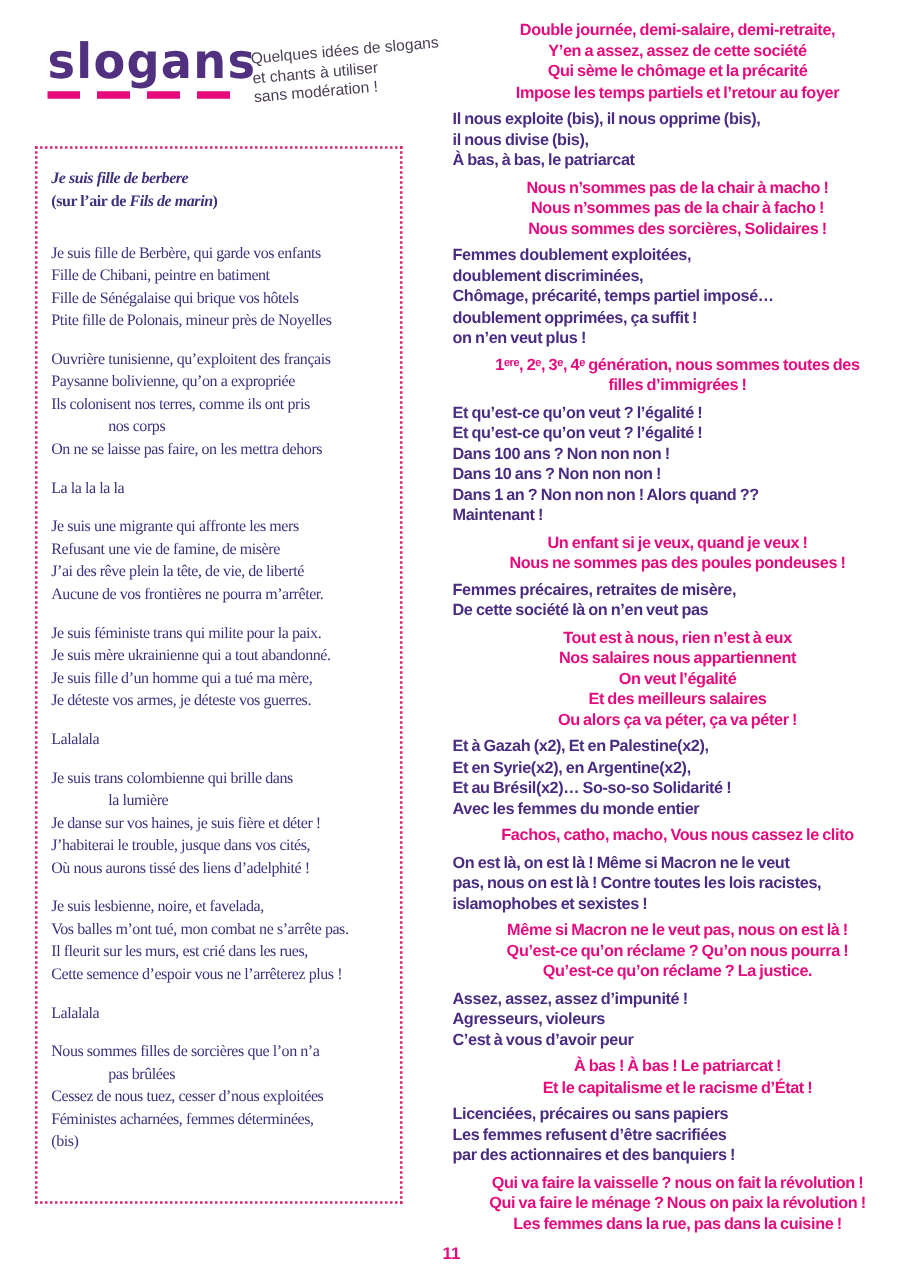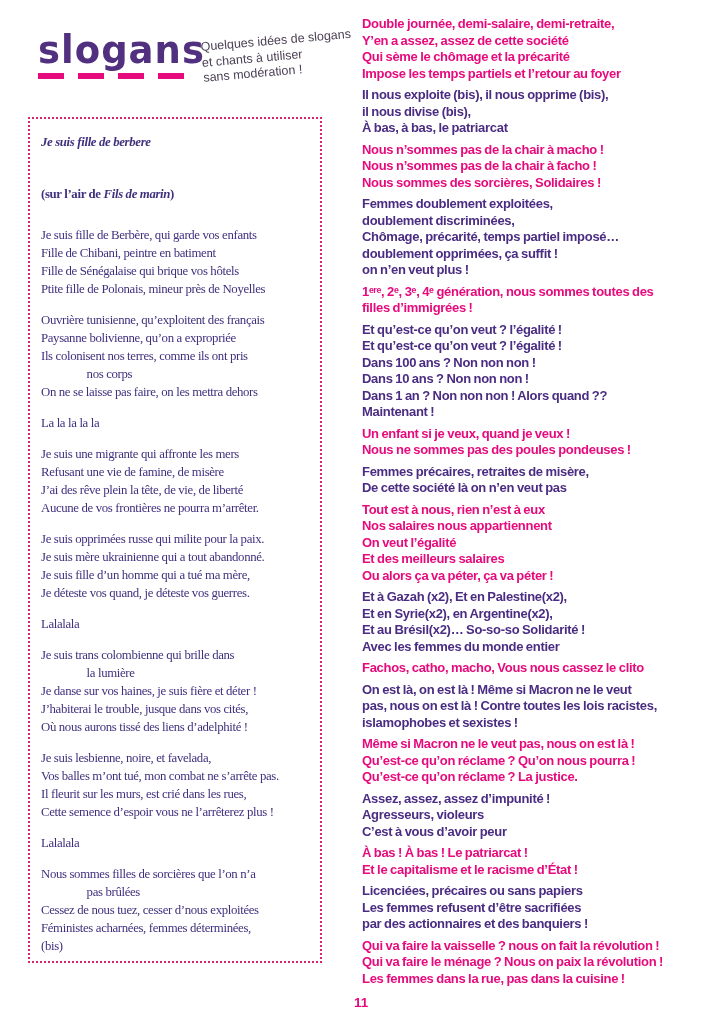--- a/index.html
+++ b/index.html
@@ -29,31 +29,31 @@
   #poem-box{
     position:absolute;left:28px;top:117px;width:294px;height:846px;
     box-sizing:border-box;border:2px dotted var(--border-pink);
     padding:14px 6px 8px 11px;
     color:var(--poem-purple);font-family:"Liberation Serif",serif;
     font-size:12.8px;letter-spacing:-0.35px;
   }
   .poem-line{white-space:pre;line-height:18px;}
   .poem-title-wrap{margin-bottom:22px;}
   .poem-title{font-weight:bold;font-style:italic;line-height:19px;white-space:pre;}
-  .poem-subtitle{font-weight:bold;line-height:19px;white-space:pre;margin-top:33px;}
+  .poem-subtitle{font-weight:bold;line-height:19px;white-space:pre;}
   .poem-subtitle .it{font-style:italic;}
   .stanza{margin-bottom:13px;}
   .stanza:last-child{margin-bottom:0;}
   
   #slogans-col{position:absolute;left:362px;top:16px;width:360px;}
   .slogan{
     margin-bottom:5px;font-weight:bold;font-size:13px;line-height:16.5px;
     letter-spacing:-0.3px;word-spacing:-0.6px;
   }
-  .slogan.pink{color:var(--pink);}
+  .slogan.pink{color:var(--pink);text-align:center;}
   .slogan.purple{color:var(--purple);}
   .slogan-line{white-space:pre;}
   
   #page-number{
     position:absolute;left:354px;top:995px;color:var(--pink);
     font-weight:bold;font-size:13.5px;
   }
 </style>
 </head>
 <body style="--pink: #E60A7D; --purple: #4A2C82; --poem-purple: #41307E; --logo-purple: #50307F; --border-pink: #D8256F; --tagline-color: #4A3F54;">
@@ -93,24 +93,24 @@
         <div class="stanza">
           <div class="poem-line">La la la la la</div>
         </div>
         <div class="stanza">
           <div class="poem-line">Je suis une migrante qui affronte les mers</div>
           <div class="poem-line">Refusant une vie de famine, de misère</div>
           <div class="poem-line">J’ai des rêve plein la tête, de vie, de liberté</div>
           <div class="poem-line">Aucune de vos frontières ne pourra m’arrêter.</div>
         </div>
         <div class="stanza">
-          <div class="poem-line">Je suis opprimées russe qui milite pour la paix.</div>
+          <div class="poem-line">Je suis féministe trans qui milite pour la paix.</div>
           <div class="poem-line">Je suis mère ukrainienne qui a tout abandonné.</div>
           <div class="poem-line">Je suis fille d’un homme qui a tué ma mère,</div>
-          <div class="poem-line">Je déteste vos quand, je déteste vos guerres.</div>
+          <div class="poem-line">Je déteste vos armes, je déteste vos guerres.</div>
         </div>
         <div class="stanza">
           <div class="poem-line">Lalalala</div>
         </div>
         <div class="stanza">
           <div class="poem-line">Je suis trans colombienne qui brille dans</div>
           <div class="poem-line">                la lumière</div>
           <div class="poem-line">Je danse sur vos haines, je suis fière et déter !</div>
           <div class="poem-line">J’habiterai le trouble, jusque dans vos cités,</div>
           <div class="poem-line">Où nous aurons tissé des liens d’adelphité !</div>

